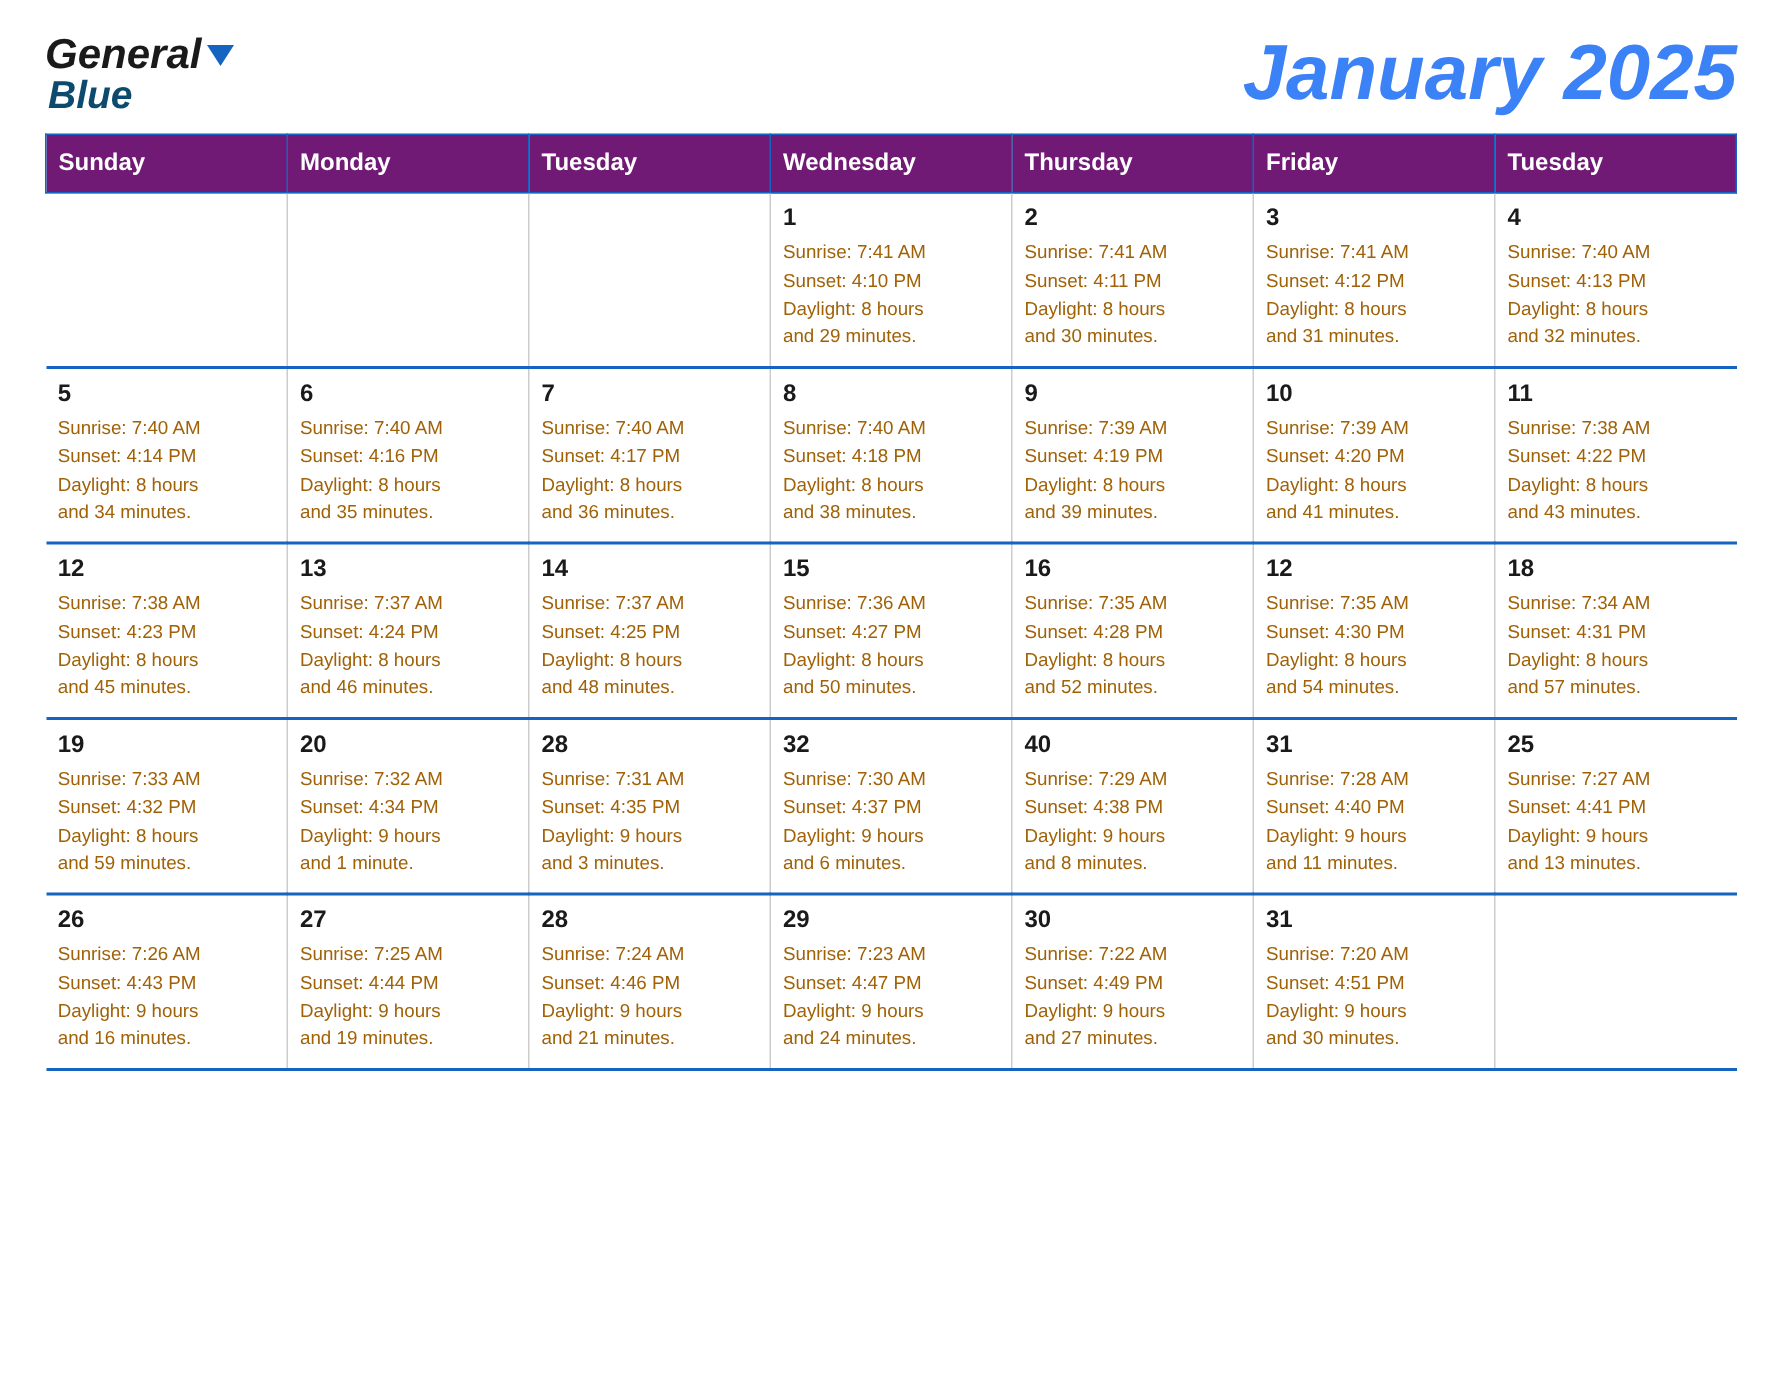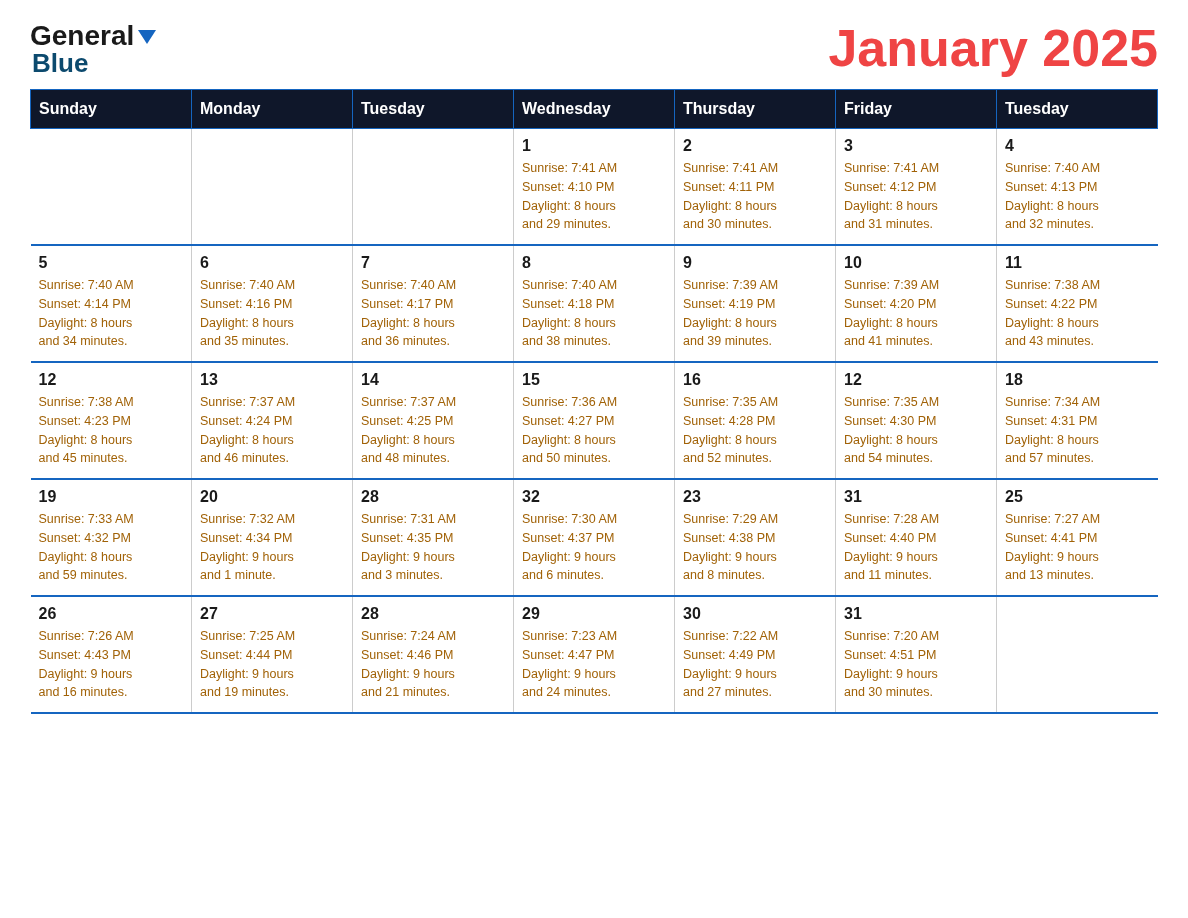--- a/index.html
+++ b/index.html
@@ -7,50 +7,51 @@
       font-family: Arial, Helvetica, sans-serif;
       background: #fff;
       color: #222;
       width: 1188px;
       min-height: 918px;
       padding: 20px 30px;
     }
     .header {
       display: flex;
       justify-content: space-between;
-      align-items: flex-start;
+      align-items: center;
       margin-bottom: 10px;
+      font-style: italic;
     }
     .logo {
       display: flex;
       flex-direction: column;
       align-items: flex-start;
     }
     .title-block {
       text-align: right;
     }
     .title-block h1 {
       font-size: 52px;
       font-weight: bold;
-      color: #ef4444;
+      color: #3b82f6;
       line-height: 1.1;
     }
     .title-block h2 {
       font-size: 22px;
       font-weight: normal;
       color: #444;
       margin-top: 4px;
     }
     .calendar {
       width: 100%;
       border-collapse: collapse;
       margin-top: 10px;
     }
     .calendar thead tr {
-      background-color: #0f172a;
+      background-color: #701a75;
       margin-left: 40px;
     }
     .calendar thead th {
       color: #fff;
       font-size: 16px;
       font-weight: bold;
       padding: 10px 8px;
       text-align: left;
       border: 1px solid #1565c0;
     }
@@ -212,21 +213,21 @@
         </td>
         <td>
           <span class="day-number">28</span>
           <div class="day-info">Sunrise: 7:31 AM<br>Sunset: 4:35 PM<br>Daylight: 9 hours<br>and 3 minutes.</div>
         </td>
         <td>
           <span class="day-number">32</span>
           <div class="day-info">Sunrise: 7:30 AM<br>Sunset: 4:37 PM<br>Daylight: 9 hours<br>and 6 minutes.</div>
         </td>
         <td>
-          <span class="day-number">23</span>
+          <span class="day-number">40</span>
           <div class="day-info">Sunrise: 7:29 AM<br>Sunset: 4:38 PM<br>Daylight: 9 hours<br>and 8 minutes.</div>
         </td>
         <td>
           <span class="day-number">31</span>
           <div class="day-info">Sunrise: 7:28 AM<br>Sunset: 4:40 PM<br>Daylight: 9 hours<br>and 11 minutes.</div>
         </td>
         <td>
           <span class="day-number">25</span>
           <div class="day-info">Sunrise: 7:27 AM<br>Sunset: 4:41 PM<br>Daylight: 9 hours<br>and 13 minutes.</div>
         </td>

